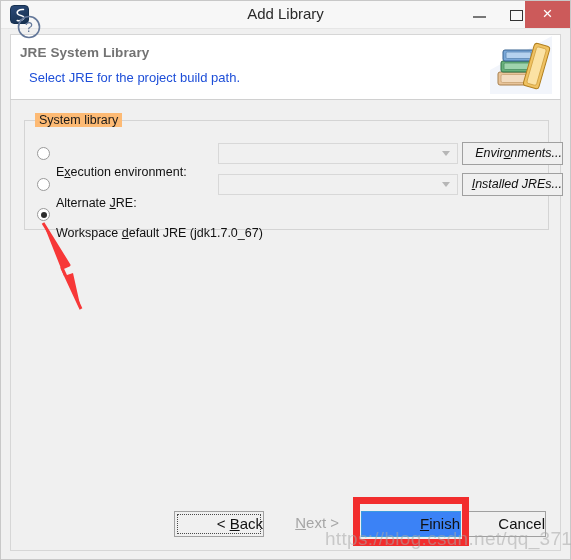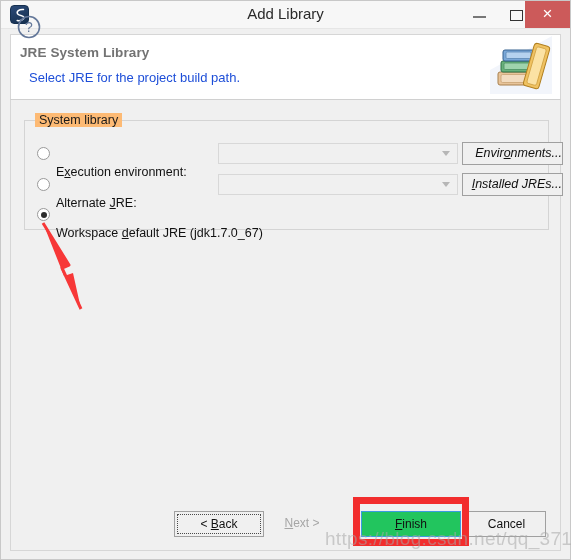--- a/index.html
+++ b/index.html
@@ -260,23 +260,23 @@
     position: absolute;
     left: 15px; top: 13px;
     width: 26px; height: 26px;
   }
 
   .btn {
     position: absolute;
     top: 510px;
     height: 26px;
     box-sizing: border-box;
-    font-size: 12px;
+    font-size: 15px;
     color: #111111;
-    text-align: center;
+    text-align: right;
     line-height: 24px;
     background: #f0f0f0;
     border: 1px solid #a0a0a0;
     cursor: default;
   }
   .btn .inner-focus {
     position: absolute;
     left: 2px; top: 2px;
     right: 2px; bottom: 2px;
     border: 1px dotted #4a4a4a;
@@ -284,21 +284,21 @@
   .btn.back   { left: 173px; width: 90px; }
   .btn.next   {
     left: 264px; width: 74px;
     border: none;
     background: transparent;
     color: #a6a6a6;
   }
   .btn.finish {
     left: 360px; width: 100px;
     border: 1px solid #3c9ae0;
-    background: #22c55e;
+    background: #3b82f6;
   }
   .btn.cancel { left: 466px; width: 79px; }
 
   .annot-rect {
     position: absolute;
     left: 352px; top: 496px;
     width: 116px; height: 49px;
     border: 7px solid #f22d2d;
     box-sizing: border-box;
     pointer-events: none;

